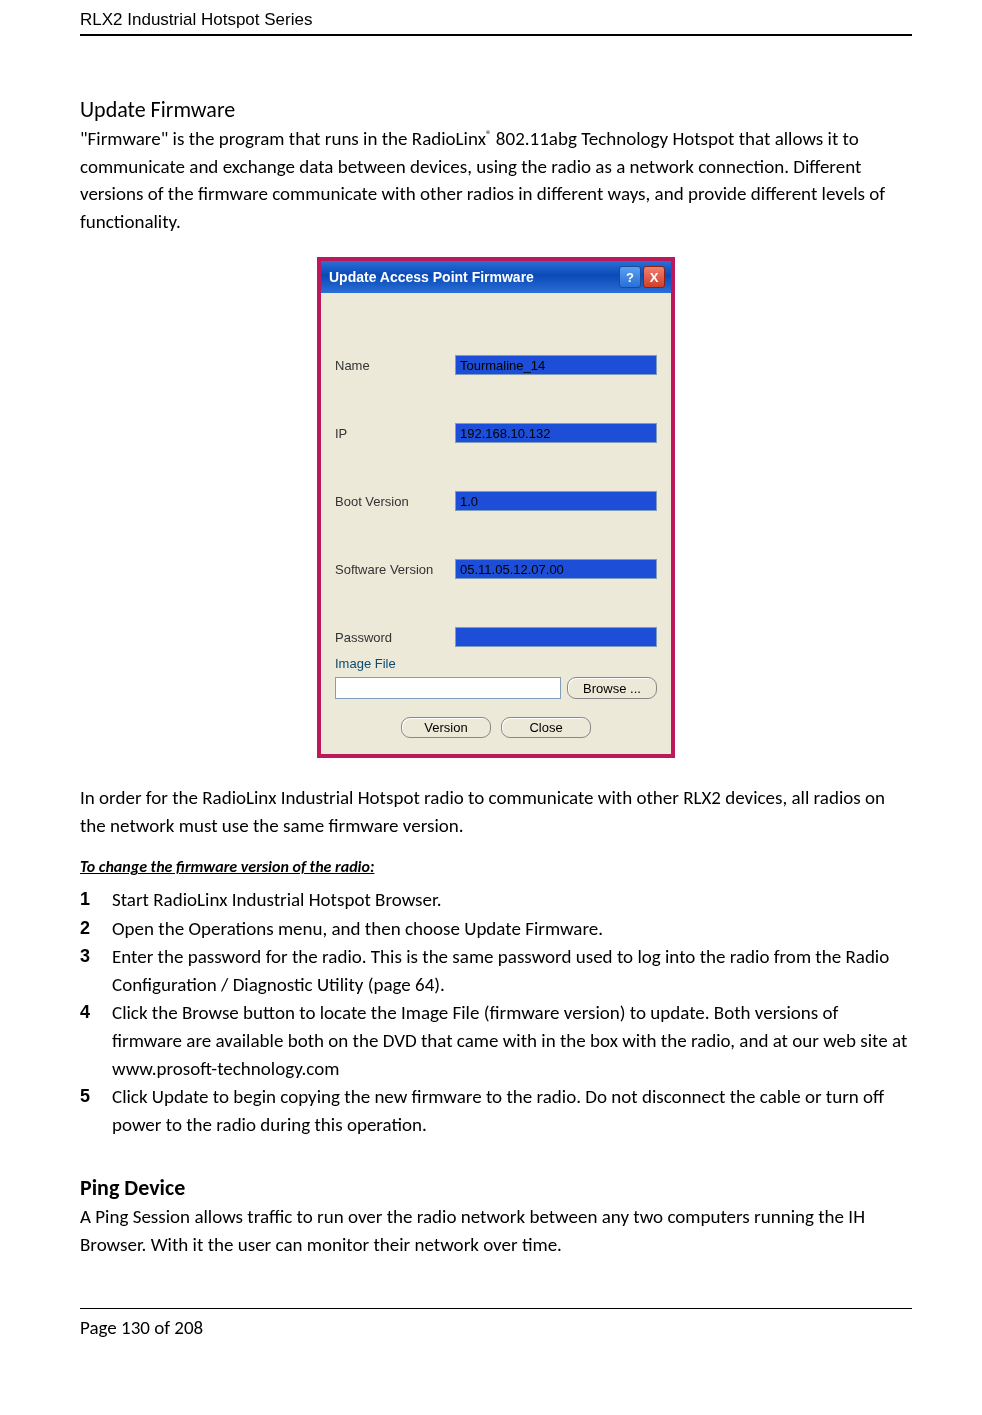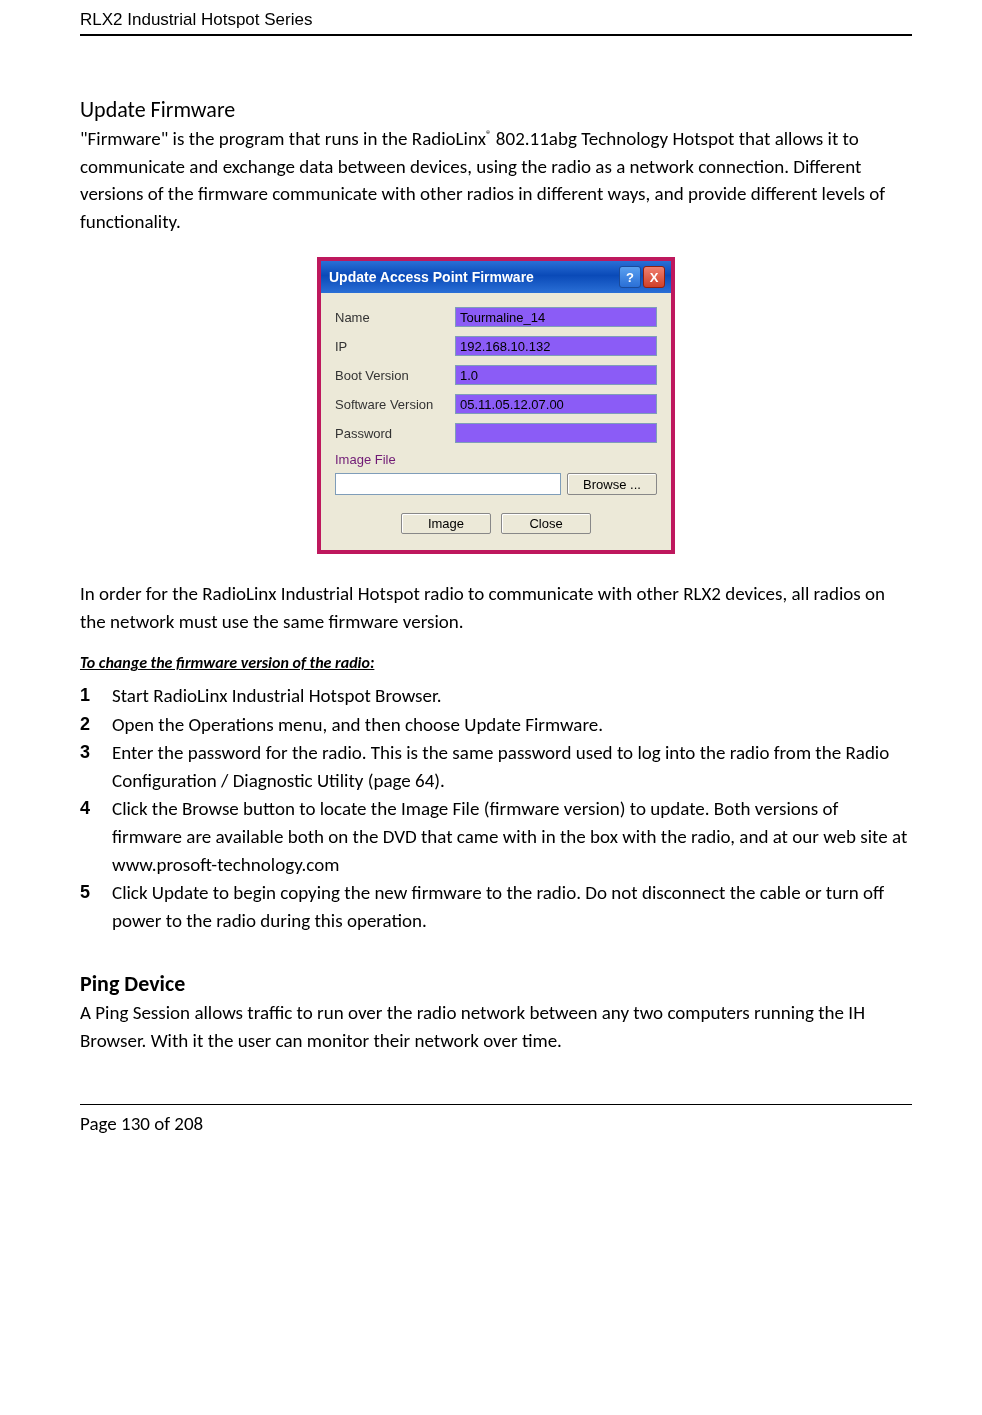--- a/index.html
+++ b/index.html
@@ -73,55 +73,56 @@
   }
   .help-btn { background: linear-gradient(to bottom, #5aa0f0, #2a6fd6); border: 1px solid #1a4a9a; }
   .close-btn { background: linear-gradient(to bottom, #f08070, #d04028); border: 1px solid #902010; }
   .dialog-body {
     padding: 14px 14px 10px 14px;
   }
   .form-row {
     display: flex;
     align-items: center;
     margin-bottom: 9px;
+    margin-top: 48px;
   }
   .form-label {
     width: 120px;
     color: #333;
   }
   .form-input {
     flex: 1;
     height: 20px;
     border: 1px solid #7f9db9;
-    background: #8b5cf6;
+    background: #1d4ed8;
     padding: 1px 4px;
     font-family: Tahoma, Arial, sans-serif;
     font-size: 13px;
     box-sizing: border-box;
   }
   .image-file-label {
     margin-bottom: 6px;
-    color: #701a75;
+    color: #0c4a6e;
   }
   .file-row {
     display: flex;
     gap: 6px;
     margin-bottom: 18px;
   }
   .file-input {
     flex: 1;
     height: 22px;
     border: 1px solid #7f9db9;
     background: #fff;
     box-sizing: border-box;
   }
   .win-btn {
     background: #ece9d8;
     border: 1px solid #888;
-    border-radius: 2px;
+    border-radius: 9px;
     padding: 2px 14px;
     font-family: Tahoma, Arial, sans-serif;
     font-size: 13px;
     box-shadow: inset 1px 1px 0 #fff;
   }
   .browse-btn { width: 90px; }
   .dialog-buttons {
     display: flex;
     justify-content: center;
     gap: 10px;
@@ -212,21 +213,21 @@
         <div class="form-row">
           <div class="form-label">Password</div>
           <input class="form-input" type="password" value="" style="">
         </div>
         <div class="image-file-label">Image File</div>
         <div class="file-row">
           <input class="file-input" value="" style="">
           <button class="win-btn browse-btn">Browse ...</button>
         </div>
         <div class="dialog-buttons">
-          <button class="win-btn">Image</button>
+          <button class="win-btn">Version</button>
           <button class="win-btn">Close</button>
         </div>
       </div>
     </div>
   </div>
 
   <div class="para">In order for the RadioLinx Industrial Hotspot radio to communicate with other RLX2 devices, all radios on the network must use the same firmware version.</div>
 
   <div class="subheading">To change the firmware version of the radio:</div>
 

